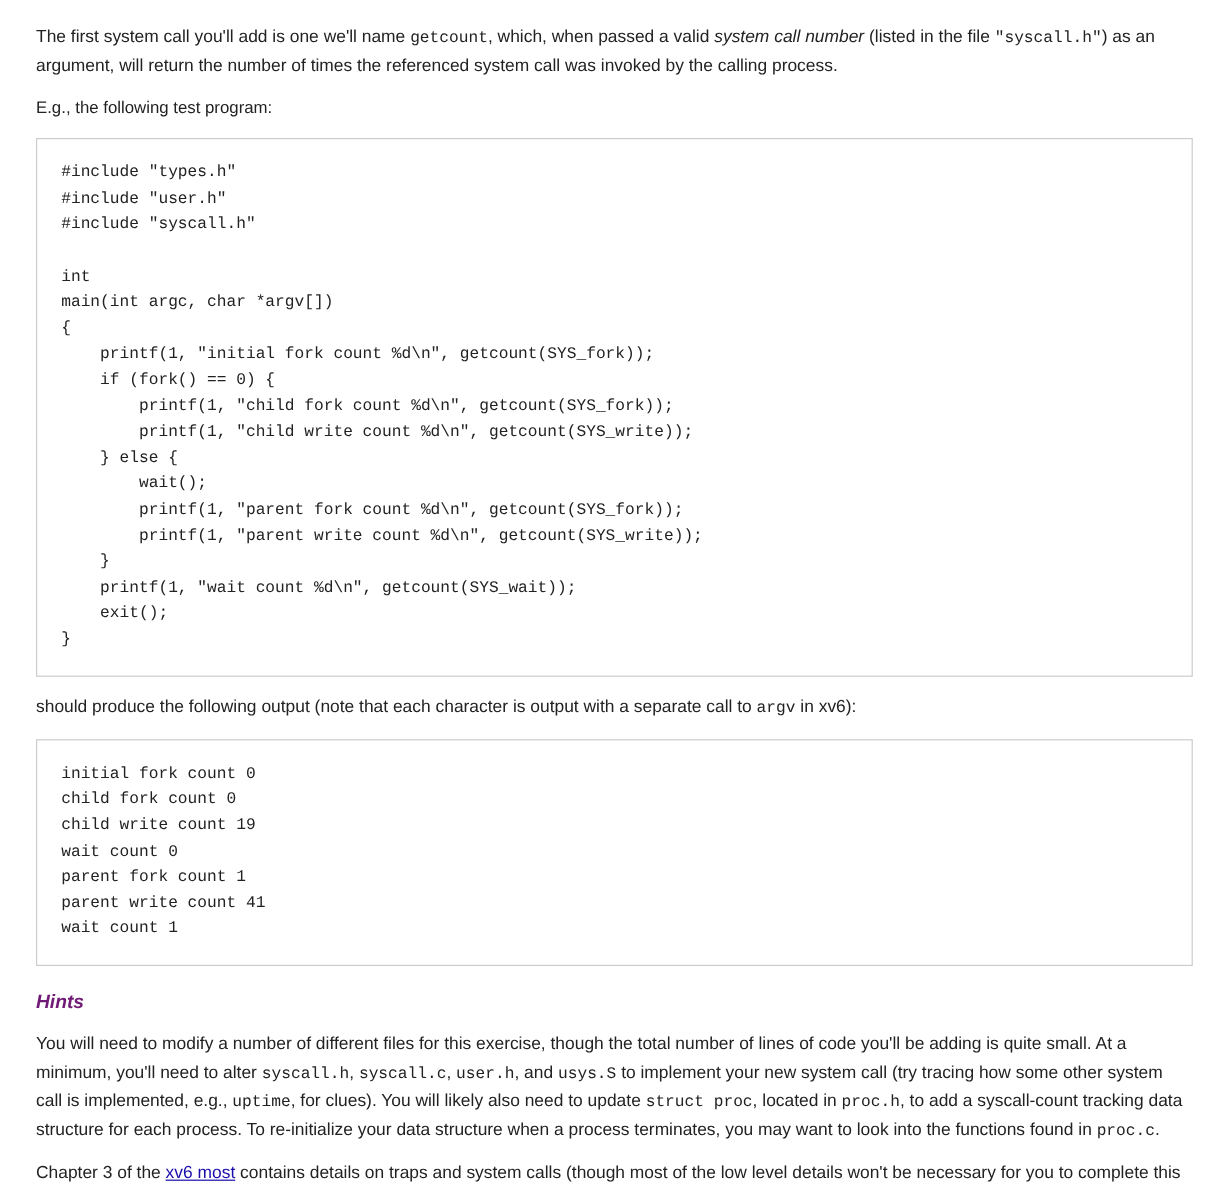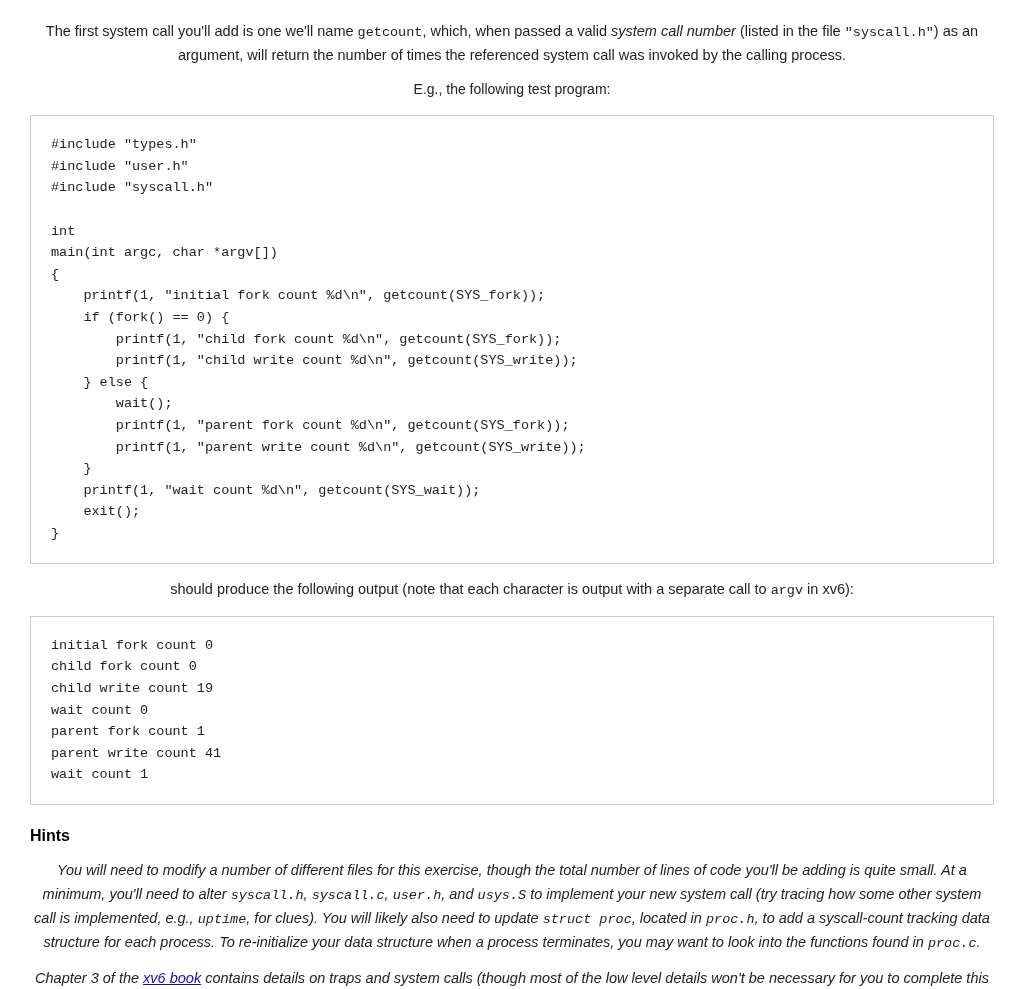--- a/index.html
+++ b/index.html
@@ -14,21 +14,20 @@
       line-height: 1.6;
       color: #222;
       background: #fff;
       padding: 20px 30px;
       max-width: 1024px;
     }
 
     p {
       margin-bottom: 12px;
       line-height: 1.65;
-      text-align: center;
     }
 
     .inline-code {
       font-family: 'Courier New', Courier, monospace;
       font-size: 13.5px;
     }
 
     .italic {
       font-style: italic;
     }
@@ -39,33 +38,33 @@
       padding: 18px 20px;
       margin: 14px 0;
       font-family: 'Courier New', Courier, monospace;
       font-size: 13.5px;
       line-height: 1.6;
       white-space: pre;
       overflow-x: auto;
     }
 
     .hints-heading {
-      color: #000000;
+      color: #701a75;
       font-size: 16px;
       font-weight: bold;
       font-family: Arial, sans-serif;
       margin: 18px 0 10px 0;
+      font-style: italic;
     }
 
     .body-text {
       font-family: Arial, sans-serif;
       font-size: 14.5px;
       line-height: 1.65;
       margin-bottom: 12px;
-      font-style: italic;
     }
 
     a {
       color: #1a0dab;
       text-decoration: underline;
     }
 
     .intro-text {
       font-family: Arial, sans-serif;
       font-size: 14.5px;
@@ -123,13 +122,13 @@
 child write count 19
 wait count 0
 parent fork count 1
 parent write count 41
 wait count 1</div>
 
 <h2 class="hints-heading">Hints</h2>
 
 <p class="body-text" id="hints-para1">You will need to modify a number of different files for this exercise, though the total number of lines of code you'll be adding is quite small. At a minimum, you'll need to alter <span class="inline-code">syscall.h</span>, <span class="inline-code">syscall.c</span>, <span class="inline-code">user.h</span>, and <span class="inline-code">usys.S</span> to implement your new system call (try tracing how some other system call is implemented, e.g., <span class="inline-code">uptime</span>, for clues). You will likely also need to update <span class="inline-code">struct proc</span>, located in <span class="inline-code">proc.h</span>, to add a syscall-count tracking data structure for each process. To re-initialize your data structure when a process terminates, you may want to look into the functions found in <span class="inline-code">proc.c</span>.</p>
 
-<p class="body-text" id="hints-para2">Chapter 3 of the <a href="#">xv6 book</a> contains details on traps and system calls (though most of the low level details won't be necessary for you to complete this exercise).</p>
+<p class="body-text" id="hints-para2">Chapter 3 of the <a href="#">xv6 most</a> contains details on traps and system calls (though most of the low level details won't be necessary for you to complete this exercise).</p>
 
 </body></html>

